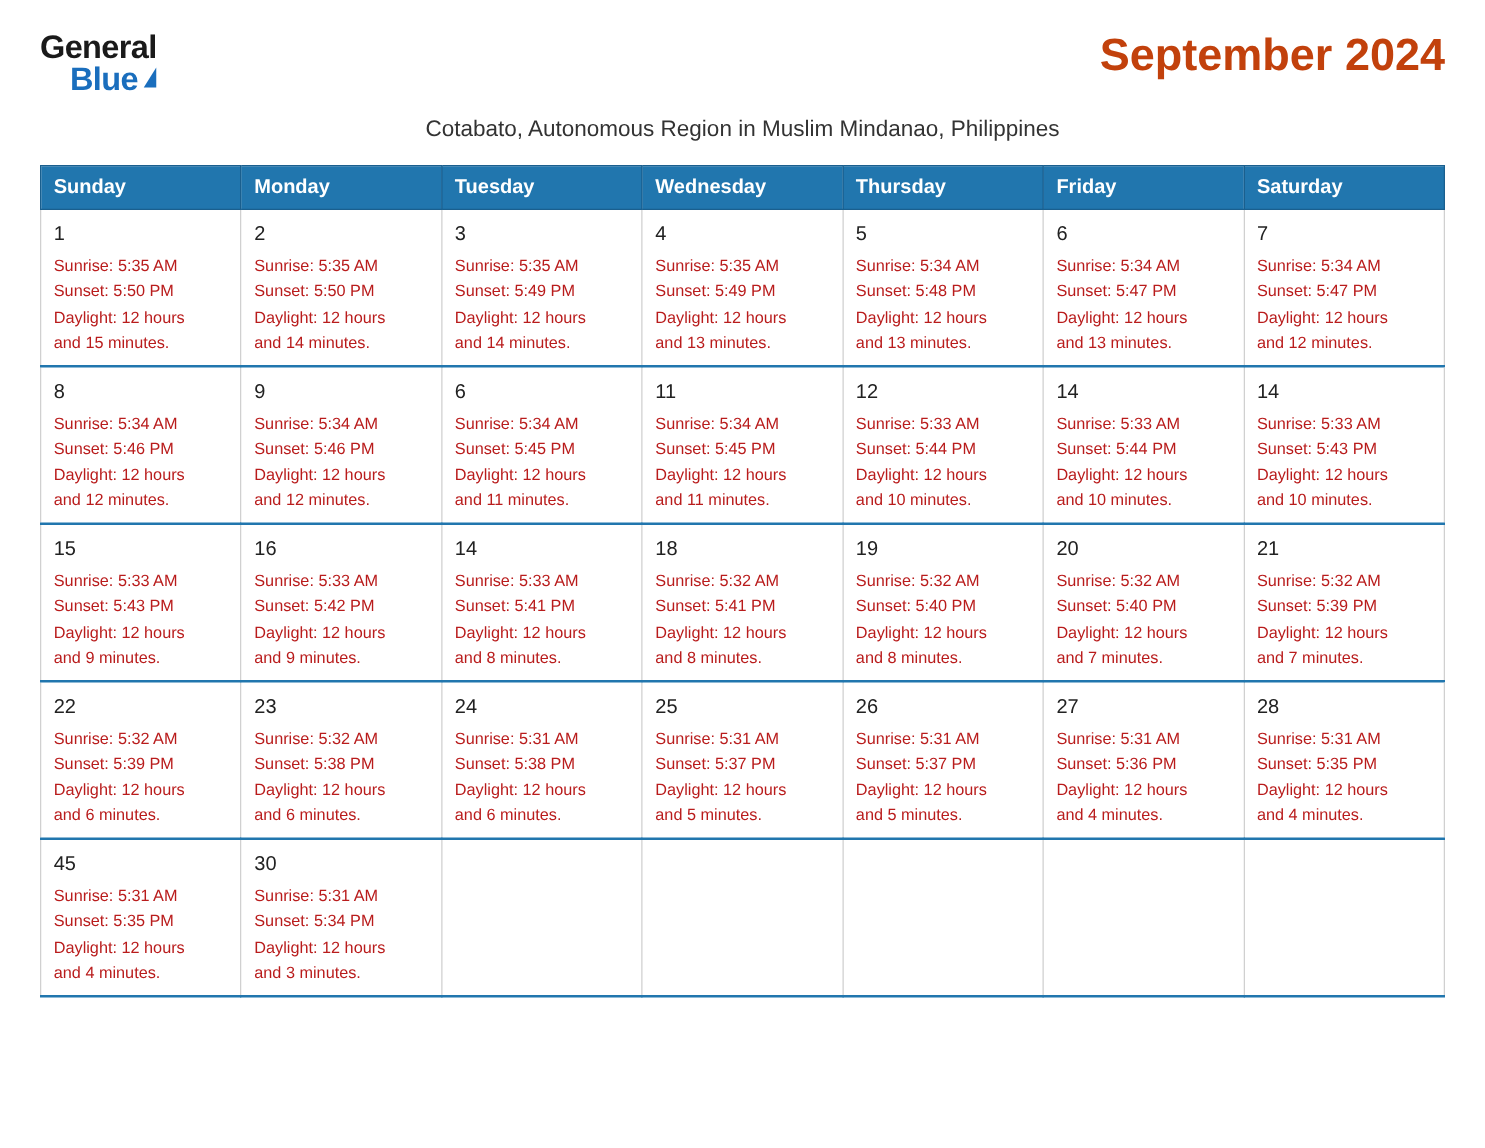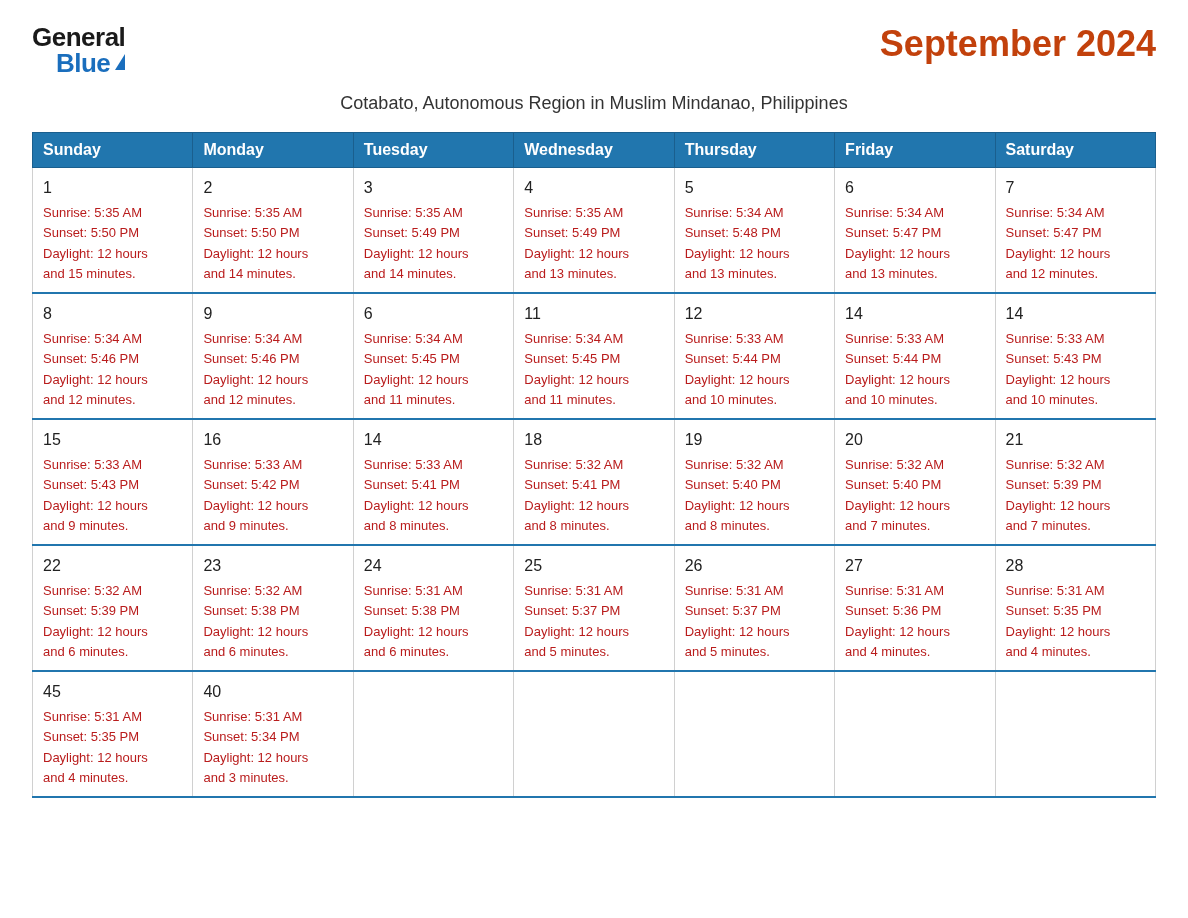--- a/index.html
+++ b/index.html
@@ -165,21 +165,21 @@
         <td><span class="day-number">22</span><span class="day-info">Sunrise: 5:32 AM<br>Sunset: 5:39 PM<br>Daylight: 12 hours<br>and 6 minutes.</span></td>
         <td><span class="day-number">23</span><span class="day-info">Sunrise: 5:32 AM<br>Sunset: 5:38 PM<br>Daylight: 12 hours<br>and 6 minutes.</span></td>
         <td><span class="day-number">24</span><span class="day-info">Sunrise: 5:31 AM<br>Sunset: 5:38 PM<br>Daylight: 12 hours<br>and 6 minutes.</span></td>
         <td><span class="day-number">25</span><span class="day-info">Sunrise: 5:31 AM<br>Sunset: 5:37 PM<br>Daylight: 12 hours<br>and 5 minutes.</span></td>
         <td><span class="day-number">26</span><span class="day-info">Sunrise: 5:31 AM<br>Sunset: 5:37 PM<br>Daylight: 12 hours<br>and 5 minutes.</span></td>
         <td><span class="day-number">27</span><span class="day-info">Sunrise: 5:31 AM<br>Sunset: 5:36 PM<br>Daylight: 12 hours<br>and 4 minutes.</span></td>
         <td><span class="day-number">28</span><span class="day-info">Sunrise: 5:31 AM<br>Sunset: 5:35 PM<br>Daylight: 12 hours<br>and 4 minutes.</span></td>
       </tr>
       <tr>
         <td><span class="day-number">45</span><span class="day-info">Sunrise: 5:31 AM<br>Sunset: 5:35 PM<br>Daylight: 12 hours<br>and 4 minutes.</span></td>
-        <td><span class="day-number">40</span><span class="day-info">Sunrise: 5:31 AM<br>Sunset: 5:34 PM<br>Daylight: 12 hours<br>and 3 minutes.</span></td>
+        <td><span class="day-number">30</span><span class="day-info">Sunrise: 5:31 AM<br>Sunset: 5:34 PM<br>Daylight: 12 hours<br>and 3 minutes.</span></td>
         <td></td>
         <td></td>
         <td></td>
         <td></td>
         <td></td>
       </tr>
     </tbody>
 </table>
 
 </body></html>

